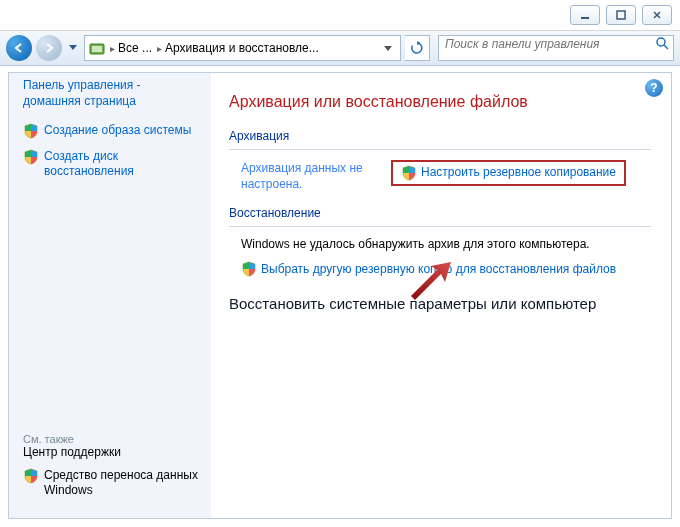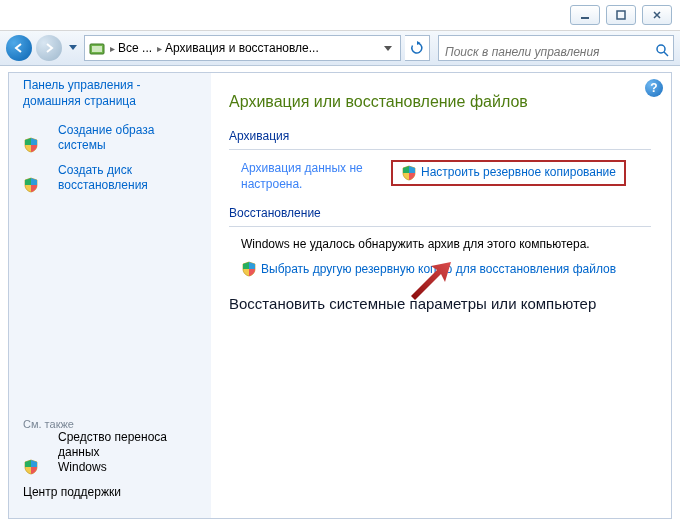--- a/index.html
+++ b/index.html
@@ -13,36 +13,36 @@
   .navbtn-back,.navbtn-fwd{width:26px;height:26px;border-radius:50%;display:flex;align-items:center;justify-content:center;color:#fff}
   .navbtn-back{background:radial-gradient(circle at 30% 30%,#4fa9e8,#0a64b2)}
   .navbtn-fwd{background:radial-gradient(circle at 30% 30%,#d8e6f2,#9fb8cd);color:#6a839c}
   .nav-dd{width:14px;height:20px;display:flex;align-items:center;justify-content:center;color:#2a5c8f}
   .breadcrumb{flex:1;height:24px;border:1px solid #a8bcd2;background:#fff;display:flex;align-items:center;padding:0 4px;gap:2px;overflow:hidden}
   .bc-icon{width:16px;height:16px;flex-shrink:0}
   .bc-seg{display:flex;align-items:center;white-space:nowrap;color:#000;font-size:12px}
   .bc-seg .chev{color:#666;padding:0 3px;font-size:10px}
   .bc-dd{margin-left:auto;color:#555;padding:0 4px}
   .refresh{width:24px;height:24px;border:1px solid #a8bcd2;border-left:none;background:#fff;display:flex;align-items:center;justify-content:center;color:#1a6fbf}
-  .search{width:226px;height:24px;border:1px solid #a8bcd2;background:#fff;margin-left:4px;display:flex;align-items:flex-end;padding:0 4px;color:#7b7b7b;font-style:italic}
+  .search{width:226px;height:24px;border:1px solid #a8bcd2;background:#fff;margin-left:4px;display:flex;align-items:flex-start;padding:0 4px;color:#7b7b7b;font-style:italic}
   .search input{border:none;outline:none;flex:1;font-size:12px;font-style:italic;color:#7b7b7b;font-family:inherit}
   .search-icon{color:#1a6fbf;margin-left:4px}
   
   .body{position:absolute;top:64px;left:0;right:0;bottom:0;padding:8px;box-sizing:border-box}
   .panel{width:100%;height:100%;border:1px solid #c0cddf;display:flex;box-sizing:border-box;position:relative}
   .sidebar{width:202px;background:#f1f5fb;padding:4px 10px 10px 14px;box-sizing:border-box;display:flex;flex-direction:column}
   .home-link{color:#0066cc;font-size:12px;line-height:16px;margin-bottom:14px}
-  .side-item{display:flex;align-items:flex-end;gap:19px;margin-bottom:10px}
+  .side-item{display:flex;align-items:flex-start;gap:5px;margin-bottom:10px}
   .side-item .txt{color:#0066cc;font-size:12px;line-height:15px}
   .shield{width:16px;height:16px;flex-shrink:0}
   .side-spacer{flex:1}
   .see-also{color:#7a8796;font-size:11px;}
   .main{flex:1;padding:10px 20px 10px 18px;position:relative}
   .help-icon{position:absolute;top:6px;right:8px;width:18px;height:18px;border-radius:50%;background:radial-gradient(circle at 30% 30%,#6db6f0,#1a6fbf);color:#fff;display:flex;align-items:center;justify-content:center;font-size:12px;font-weight:bold}
-  h1.page-title{font-size:16px;font-weight:normal;color:#4d7c0f;margin:10px 0 18px 0}
+  h1.page-title{font-size:16px;font-weight:normal;color:#b91c1c;margin:10px 0 18px 0}
   .group-header{color:#003399;font-size:12px;margin-bottom:6px;position:relative}
   .group-line{border:none;border-top:1px solid #d0d8e4;margin:0 0 10px 0}
   .row{display:flex;align-items:flex-start;margin:4px 0 14px 12px}
   .row .label{width:150px;color:#3b82f6;font-size:12px;line-height:16px}
   .row .action{display:flex;align-items:flex-start;gap:4px}
   .linktxt{color:#0066cc;font-size:12px}
   .boxed{border:2px solid #b02a2a;padding:3px 8px;display:inline-flex;align-items:center;gap:4px}
   .plain-text{color:#000;font-size:12px;margin:4px 0 10px 12px}
   .link-row{display:flex;align-items:center;gap:4px;margin:2px 0 8px 12px}
   .restore-link{color:#0f172a;font-size:15px;margin:18px 0 0 0}
@@ -160,36 +160,36 @@
               </svg>
           </span>
           <span class="txt">
             <div>Создать диск восстановления</div>
           </span>
         </div>
 
         <div class="side-spacer"></div>
 
         <div class="see-also">См. также</div>
+        <div class="side-item" style="margin-bottom:8px">
+          <span class="txt" style="color:#000">Центр поддержки</span>
+        </div>
         <div class="side-item">
           <span class="shield">
             <svg width="16" height="16">
                 <path d="M8 1 L14 3 V8 C14 12 11 14.5 8 15 C5 14.5 2 12 2 8 V3 Z" fill="#f2c94c" stroke="#b58900" stroke-width="0.6"></path>
                 <path d="M8 1 L14 3 V8 L8 8 Z" fill="#2d9cdb"></path>
                 <path d="M8 8 L14 8 C14 12 11 14.5 8 15 Z" fill="#eb5757"></path>
                 <path d="M2 3 L8 1 V8 L2 8 Z" fill="#27ae60"></path>
               </svg>
           </span>
           <span class="txt" style="color:#000">
             <div>Средство переноса данных</div>
             <div>Windows</div>
           </span>
-        </div>
-        <div class="side-item" style="margin-bottom:8px">
-          <span class="txt" style="color:#000">Центр поддержки</span>
         </div>
       </div>
 
       <div class="main">
         <div class="help-icon">
           <span>?</span>
         </div>
 
         <h1 class="page-title">Архивация или восстановление файлов</h1>
 

